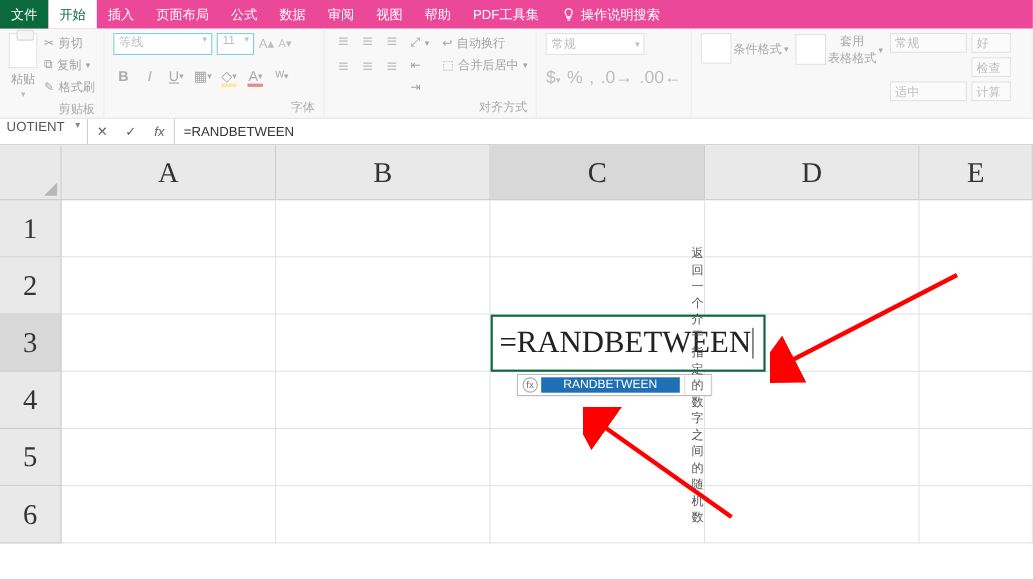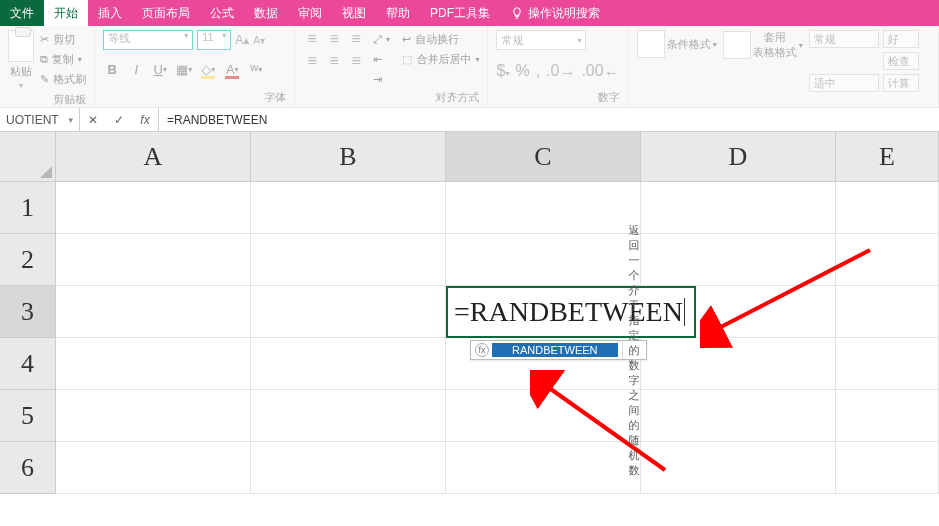--- a/index.html
+++ b/index.html
@@ -33,21 +33,21 @@
 .num-combo { border:1px solid #ccc; background:#fff; width:90px; height:20px; font-size:11px; color:#888; display:flex; align-items:center; padding:0 4px; justify-content:space-between; }
 .num-btns { display:flex; gap:6px; margin-top:6px; }
 .style-col { display:flex; align-items:center; font-size:11px; color:#666; gap:2px; }
 .style-col .ic { width:28px; height:28px; border:1px solid #ccc; background:#fff; }
 .style-boxes { display:flex; flex-direction:column; gap:4px; }
 .style-boxes .sb { width:70px; height:18px; border:1px solid #ccc; background:#f9f9f9; font-size:11px; color:#888; display:flex; align-items:center; padding:0 4px; }
 .sb.small { width:36px; }
 
 
 .fbar { height: 24px; border-bottom: 1px solid #d0d0d0; display: flex; align-items: stretch; font-size: 12px; }
-.namebox { width: 80px; border-right: 1px solid #d0d0d0; display:flex; align-items:center; padding:0 6px; color:#555; justify-content:space-between; }
+.namebox { width: 80px; border-right: 1px solid #d0d0d0; display:flex; align-items:flex-start; padding:0 6px; color:#555; justify-content:space-between; }
 .namebox .dd { color:#888; font-size:9px; }
 .fbar-btns { display:flex; align-items:center; border-right:1px solid #d0d0d0; }
 .fbar-btns .fb { width:26px; display:flex; align-items:center; justify-content:center; color:#666; height:100%; }
 .fxlabel { font-style: italic; font-size: 12px; color:#666; }
 .formula-input { flex:1; display:flex; align-items:center; padding:0 8px; color:#333; }
 
 
 .grid { position: relative; }
 .colhdr { display:flex; height:50px; }
 .corner { width:56px; background:#e9e9e9; border-right:1px solid #ccc; border-bottom:1px solid #ccc; position:relative; }
@@ -200,21 +200,20 @@
           <span style="font-size:8px;">▾</span>
         </div>
       <div class="num-btns">
         <span style="color:#888;">$<span style="font-size:8px;">▾</span></span>
         <span style="color:#888;">%</span>
         <span style="color:#888;">,</span>
         <span style="color:#888;">.0→</span>
         <span style="color:#888;">.00←</span>
       </div>
     </div>
-    <div class="group-label">数字</div>
   </div>
 
   <div class="group" style="flex:1;">
     <div class="group-body">
       <div class="style-col">
         <div class="ic"></div>
         <span>条件格式</span>
         <span style="font-size:8px;">▾</span>
       </div>
       <div class="style-col">

